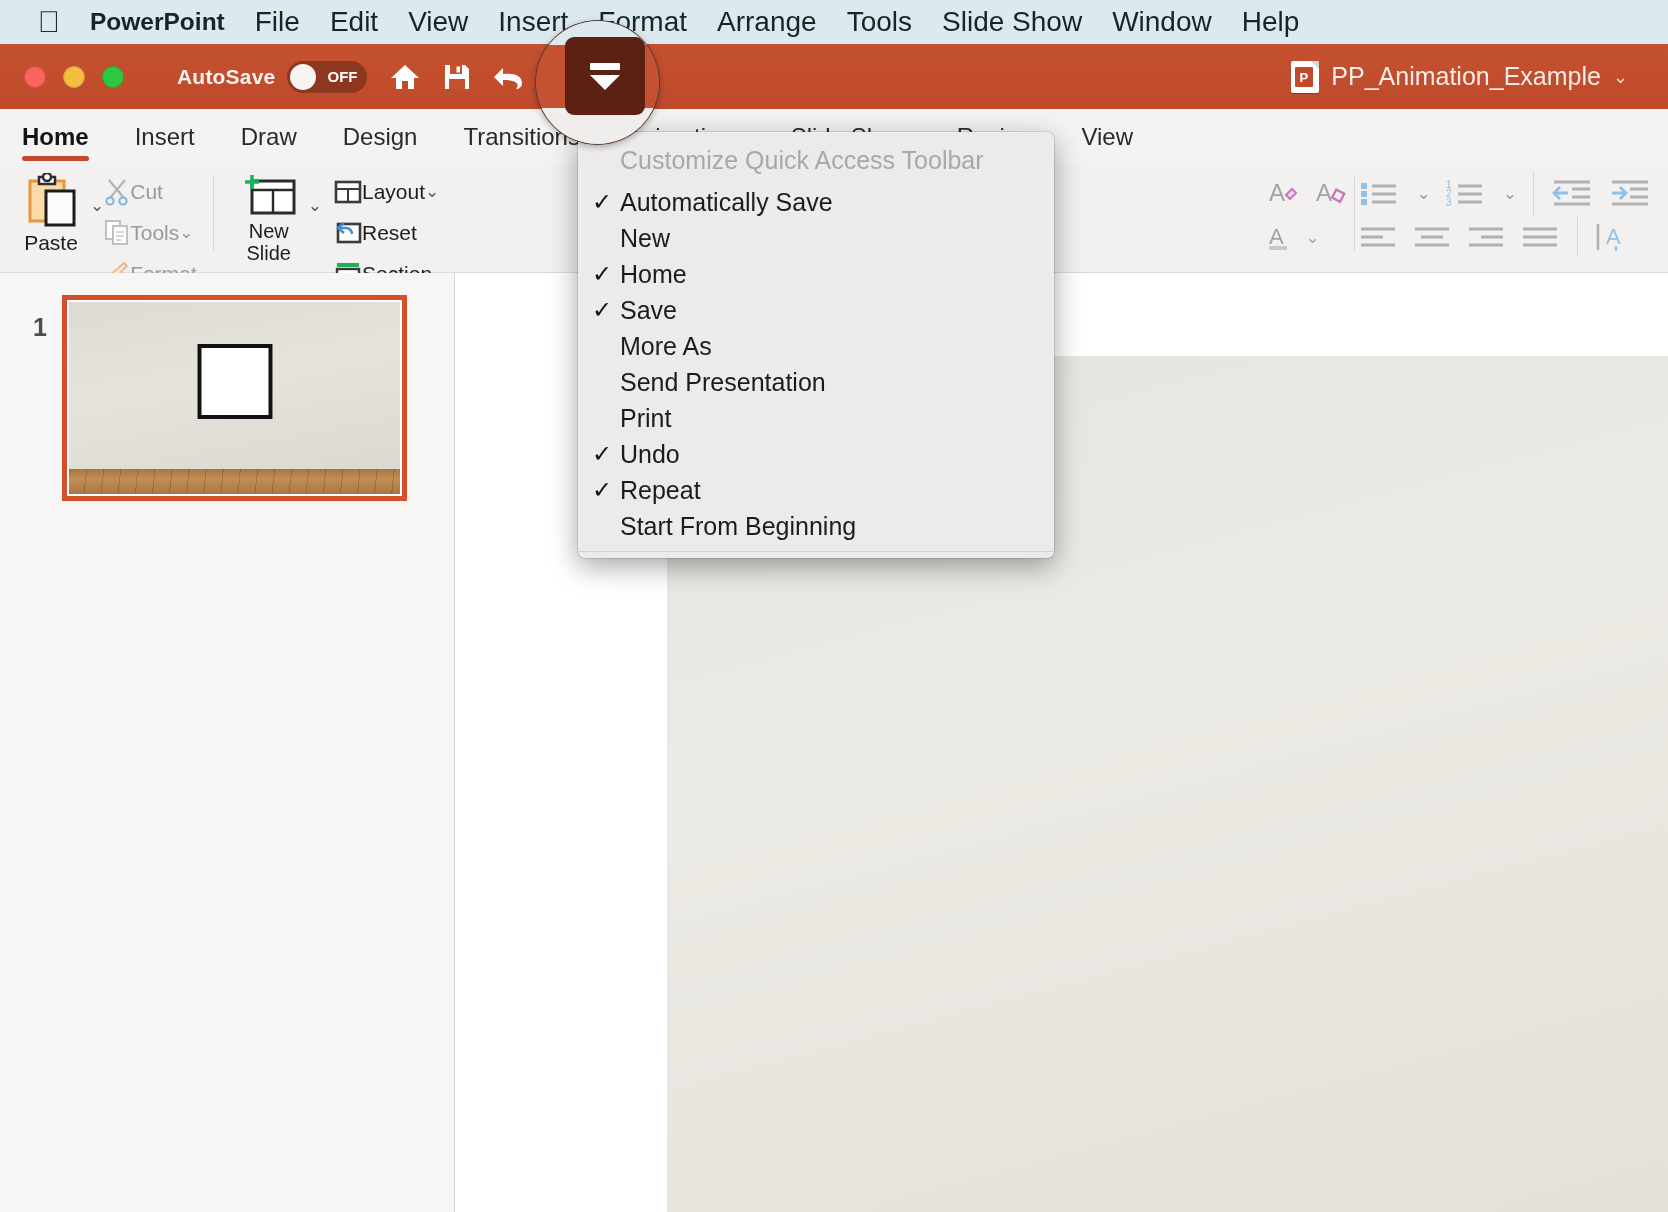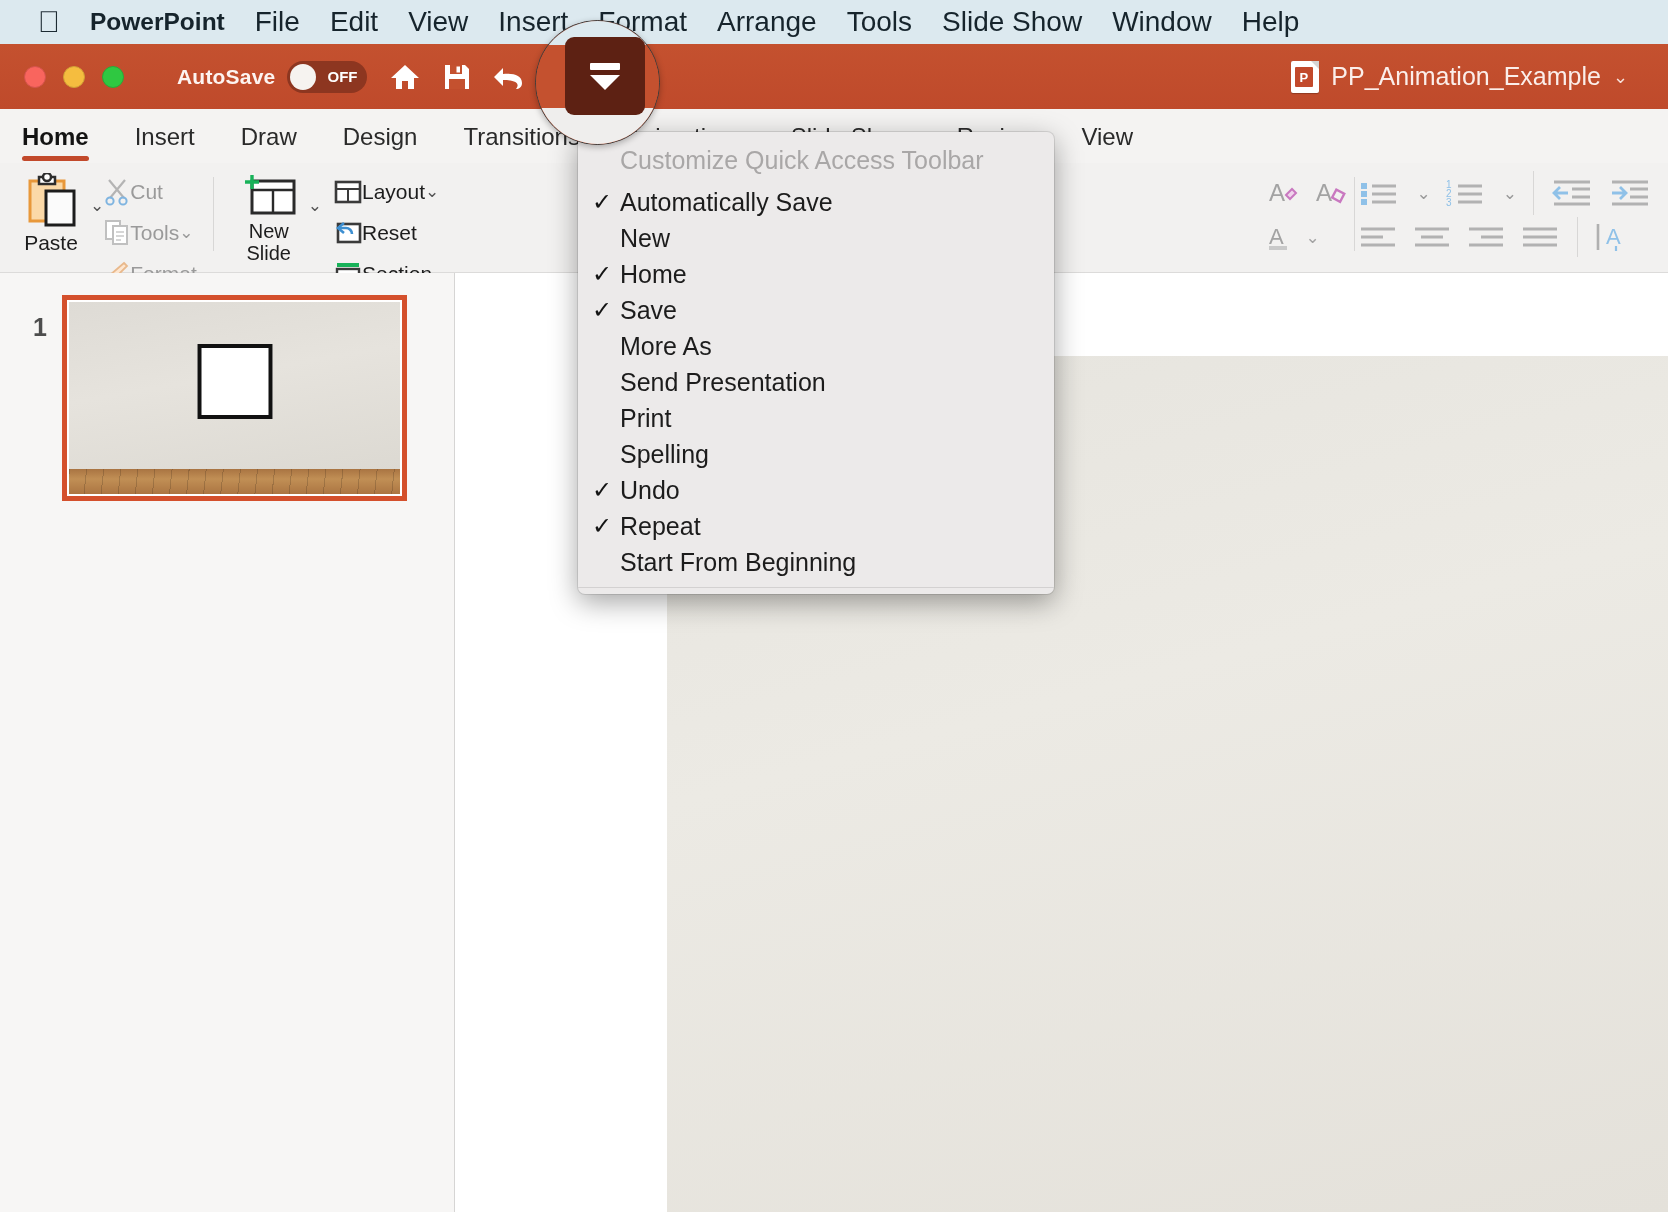--- a/index.html
+++ b/index.html
@@ -553,23 +553,20 @@
       <div class="mitem">
         <span>More As</span>
       </div>
       <div class="mitem">
         <span>Send Presentation</span>
       </div>
       <div class="mitem">
         <span>Print</span>
       </div>
       <div class="mitem">
-        <span>Spelling</span>
-      </div>
-      <div class="mitem">
         <span class="chk">✓</span>
         <span>Undo</span>
       </div>
       <div class="mitem">
         <span class="chk">✓</span>
         <span>Repeat</span>
       </div>
       <div class="mitem">
         <span>Start From Beginning</span>
       </div>

